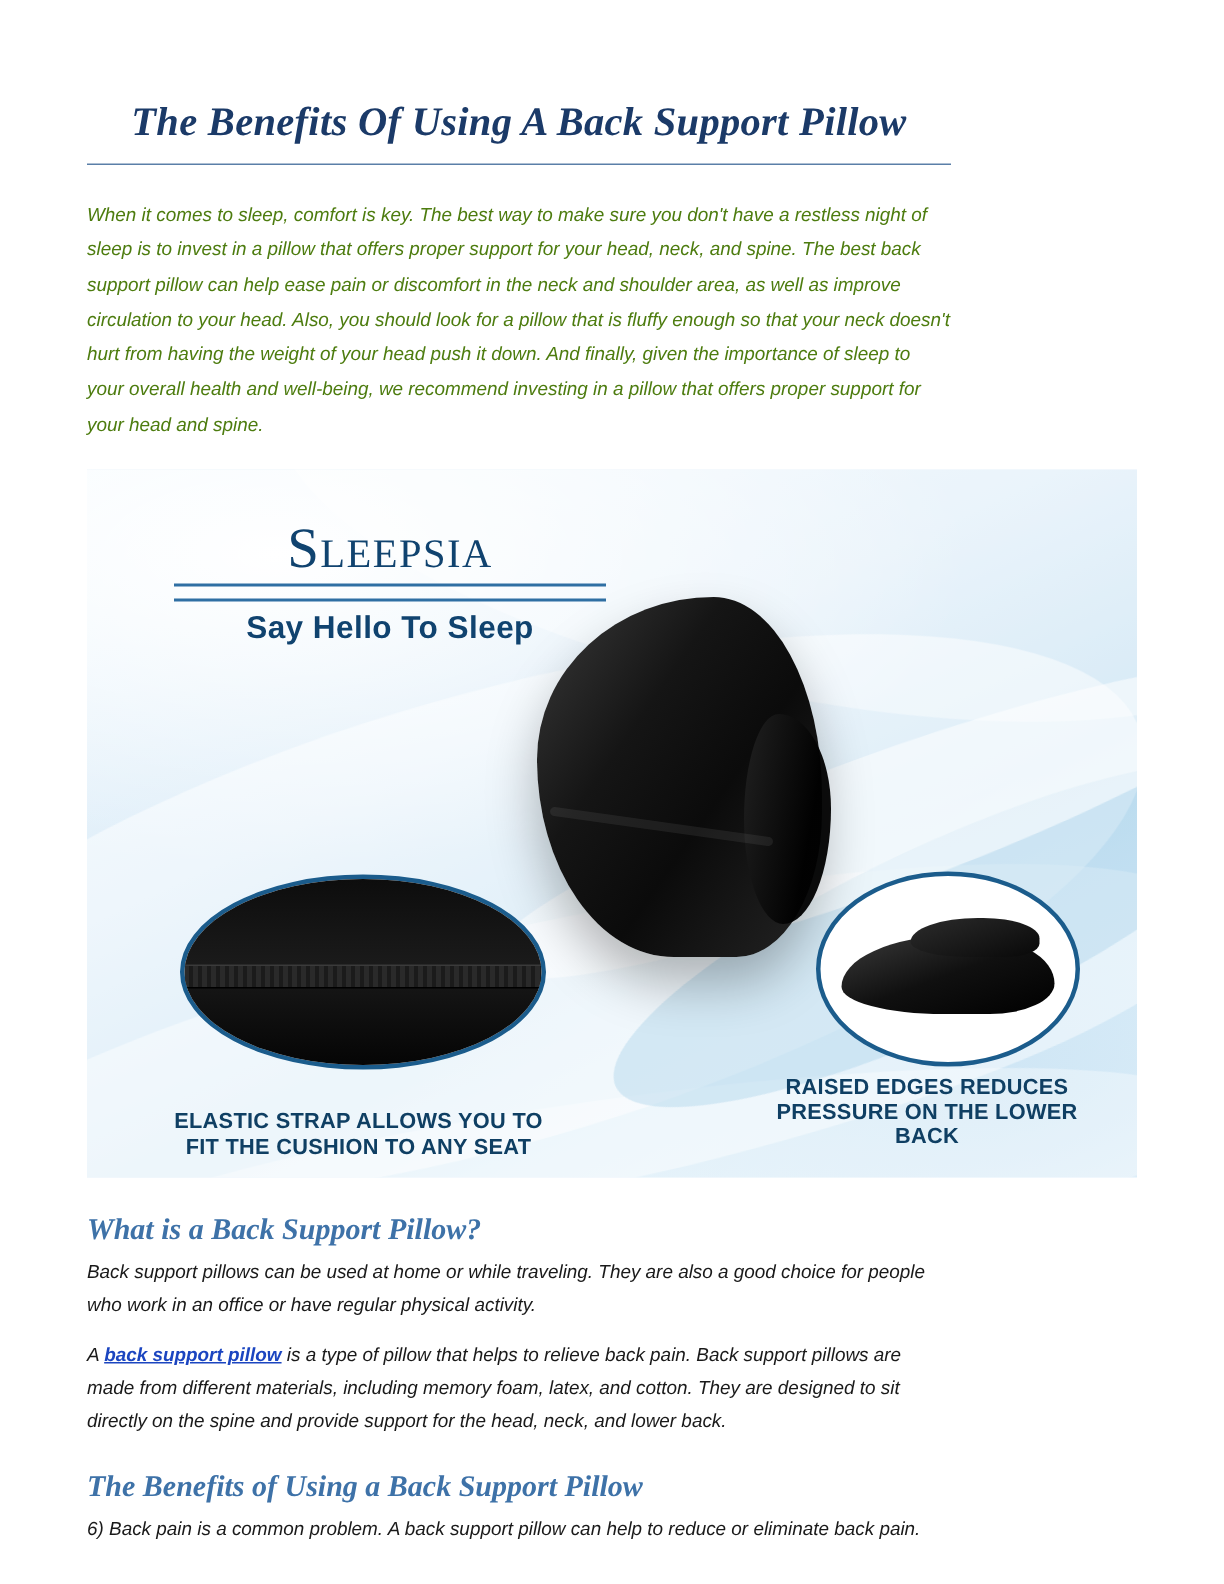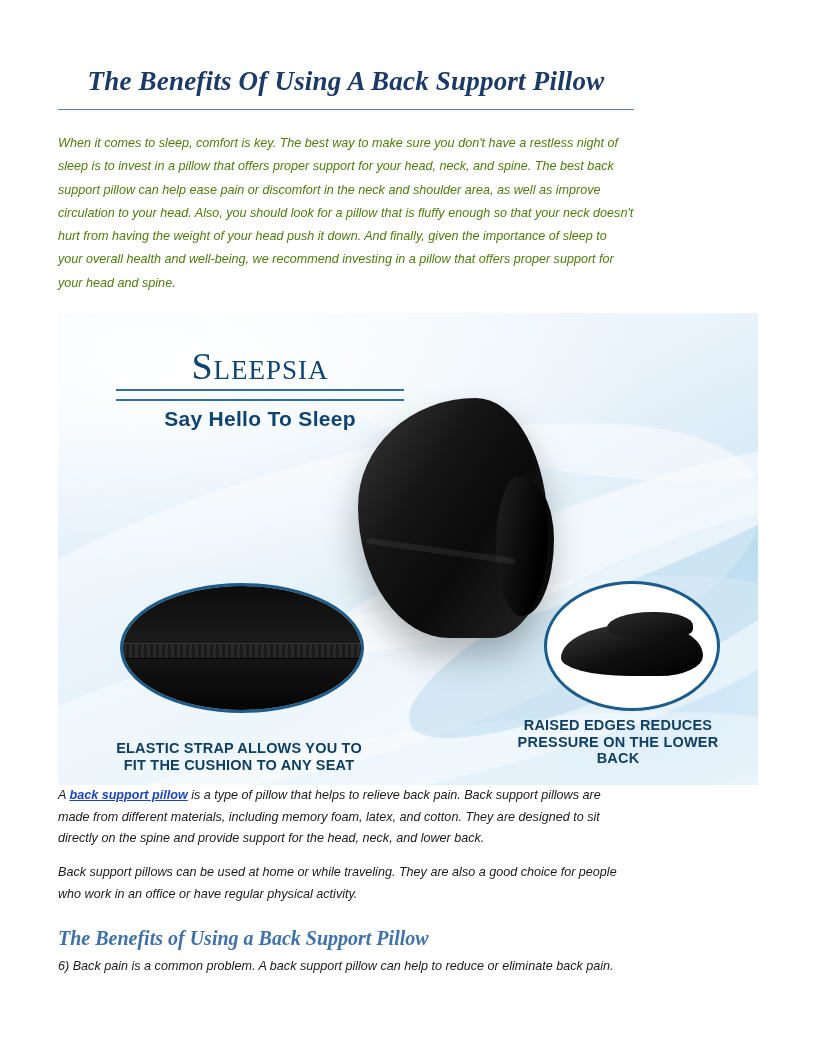--- a/index.html
+++ b/index.html
@@ -266,19 +266,20 @@
     </div>
 
     <div class="inset inset-right">
       <div class="cushion"></div>
     </div>
 
     <div class="cap cap-left">ELASTIC STRAP ALLOWS YOU TO FIT THE CUSHION TO ANY SEAT</div>
     <div class="cap cap-right">RAISED EDGES REDUCES PRESSURE ON THE LOWER BACK</div>
   </div>
 
+  <h2 class="h2">What is a Back Support Pillow?</h2>
+  <p class="body-text">Back support pillows can be used at home or while traveling. They are also a good choice for people who work in an office or have regular physical activity.</p>
   <p class="body-text"><span>A </span><a class="link" href="#">back support pillow</a><span> is a type of pillow that helps to relieve back pain. Back support pillows are made from different materials, including memory foam, latex, and cotton. They are designed to sit directly on the spine and provide support for the head, neck, and lower back.</span></p>
-  <p class="body-text">Back support pillows can be used at home or while traveling. They are also a good choice for people who work in an office or have regular physical activity.</p>
 
   <h2 class="h2 second">The Benefits of Using a Back Support Pillow</h2>
   <p class="body-text">6) Back pain is a common problem. A back support pillow can help to reduce or eliminate back pain.</p>
 
 </div>
 
 </body></html>

